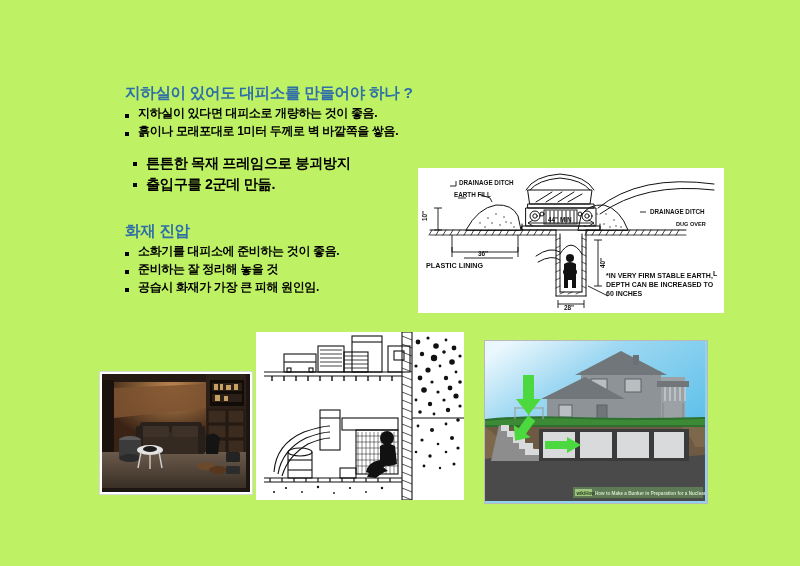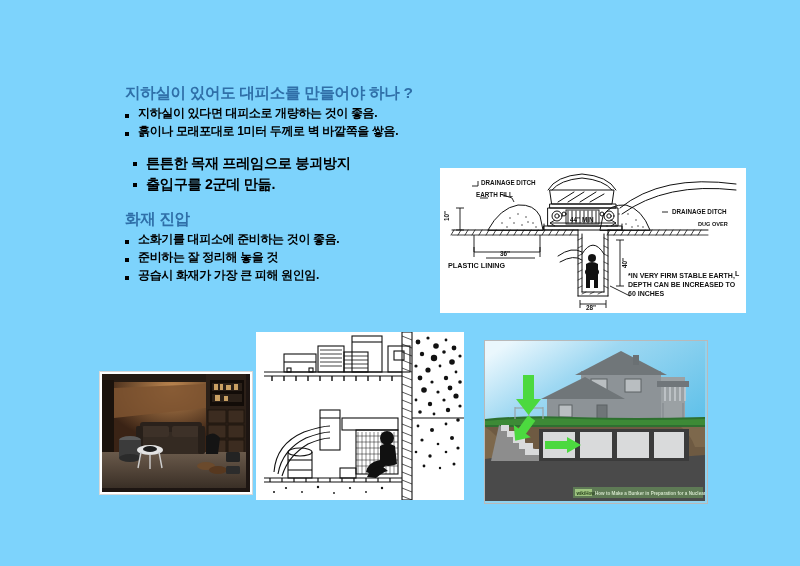--- a/index.html
+++ b/index.html
@@ -7,42 +7,42 @@
     padding: 0;
     background: #ffffff;
   }
   body {
     font-family: "Liberation Sans", sans-serif;
   }
   #page {
     position: relative;
     width: 800px;
     height: 566px;
-    background: #7dd3fc;
+    background: #bef264;
     overflow: hidden;
   }
 
   
   #text-column {
     position: absolute;
     left: 118px;
     top: 82px;
     width: 330px;
   }
   .slide-heading {
     color: #2F6FA8;
     font-size: 15.5px;
     font-weight: bold;
     line-height: 1.45;
     letter-spacing: -0.3px;
     margin: 0 0 1px 7px;
     white-space: nowrap;
   }
   #heading-fire {
-    margin-top: 13px;
+    margin-top: 25px;
   }
   ul.bullets {
     list-style: none;
     margin: 0;
     padding: 0;
   }
   ul.bullets li {
     position: relative;
     color: #000000;
     font-size: 12px;
@@ -71,21 +71,21 @@
   ul.bullets ul.bullets li::before {
     left: 15px;
     top: 9px;
     width: 4px;
     height: 4px;
   }
 
   
   #trench-diagram {
     position: absolute;
-    left: 440px;
+    left: 418px;
     top: 168px;
     width: 306px;
     height: 145px;
   }
   #trench-diagram svg { display: block; }
 
   
   #photo-basement {
     position: absolute;
     left: 100px;

